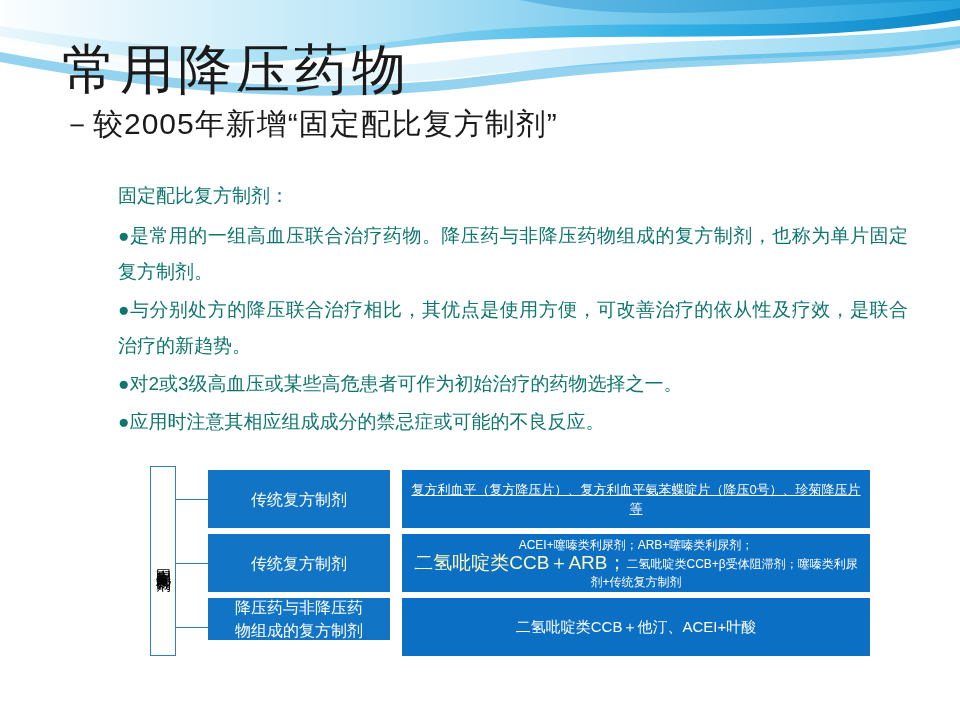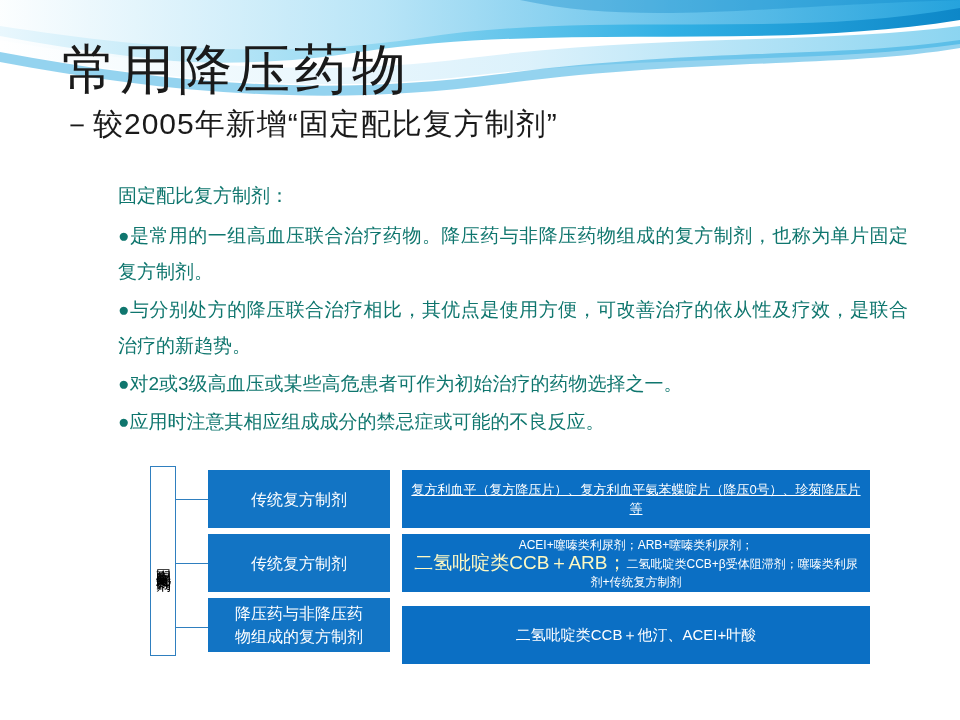--- a/index.html
+++ b/index.html
@@ -133,22 +133,22 @@
     align-items: center;
     justify-content: center;
     text-align: center;
     box-sizing: border-box;
     padding: 4px 8px;
   }
   .r1-left { top: 4px; height: 58px; }
   .r1-right { top: 4px; height: 58px; font-size: 13px; line-height: 19px; text-decoration: underline; }
   .r2-left { top: 68px; height: 58px; }
   .r2-right { top: 68px; height: 58px; }
-  .r3-left { top: 132px; height: 54px; }
-  .r3-right { top: 140px; height: 58px; font-size: 15px; }
+  .r3-left { top: 132px; height: 42px; }
+  .r3-right { top: 132px; height: 58px; font-size: 15px; }
 
   .r2-right-inner {
     font-size: 12px;
     line-height: 18px;
     text-align: center;
   }
   .r2-line1 { display: block; font-size: 12px; }
   .r2-hl {
     color: #fef9c3;
     font-size: 19px;

